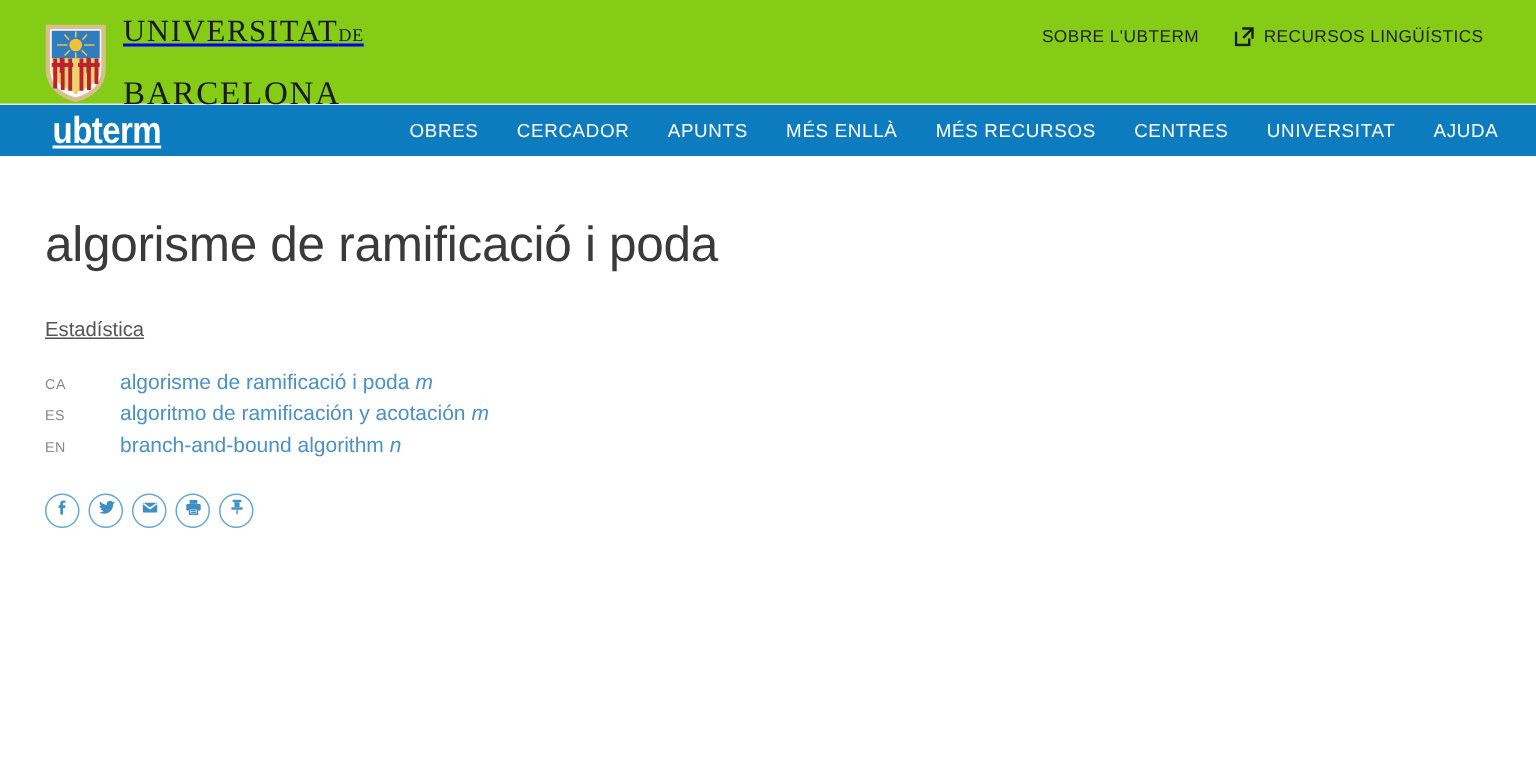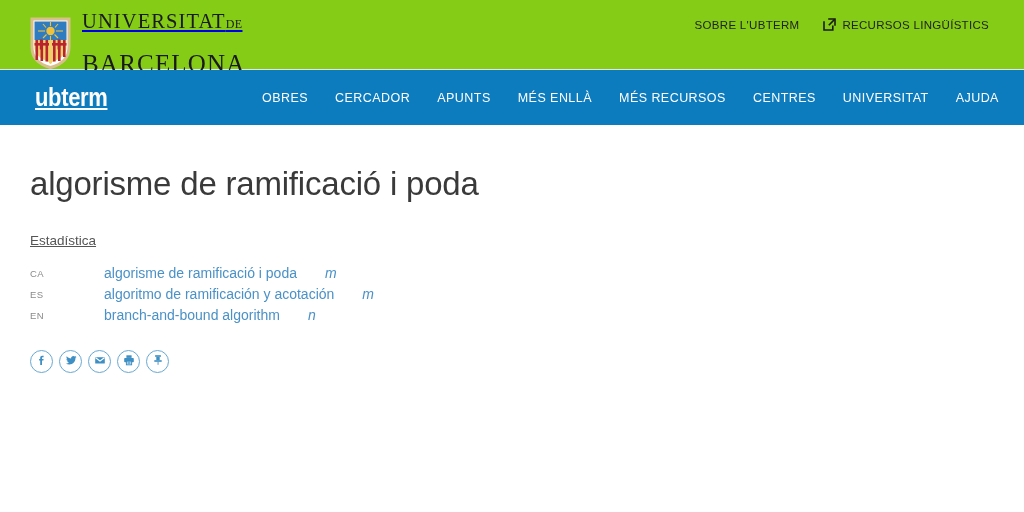--- a/index.html
+++ b/index.html
@@ -38,21 +38,21 @@
     font-size: 20.5px;
     letter-spacing: 1.1px;
     display: block;
     white-space: nowrap;
   }
   .wordmark .line1 .de {
     font-size: 12px;
     letter-spacing: 0.4px;
   }
   .wordmark .line2 {
-    font-size: 25px;
+    font-size: 22px;
     letter-spacing: 1.2px;
     display: block;
     margin-top: 19px;
     white-space: nowrap;
     font-family: Liberation Serif, serif;
   }
 
   .top-links {
     position: absolute;
     right: 35px; top: 18px;
@@ -67,40 +67,40 @@
     text-decoration: none;
     display: flex;
     align-items: center;
     gap: 6px;
     white-space: nowrap;
   }
   .ext-icon { display: inline-flex; }
 
   
   .navbar {
-    height: 55px;
+    height: 34px;
     background: #0d7cbf;
     display: flex;
     align-items: center;
     position: relative;
   }
   .nav-logo {
     position: absolute;
     left: 35px;
     color: #ffffff;
     font-size: 25px;
     font-weight: bold;
     letter-spacing: -0.4px;
     transform: scaleX(0.88);
     transform-origin: left center;
     line-height: 1;
   }
   .nav-items {
     position: absolute;
-    left: 262px;
+    left: 273px;
     right: 25px;
     display: flex;
     align-items: center;
     justify-content: space-between;
   }
   .nav-item {
     color: #ffffff;
     font-size: 12.5px;
     letter-spacing: 0.45px;
     text-decoration: none;
@@ -122,24 +122,23 @@
     font-size: 13.5px;
     color: #555555;
     margin-top: 30px;
     text-decoration: underline;
   }
   .terms {
     margin-top: 15px;
   }
   .term-row {
     display: flex;
-    align-items: center;
+    align-items: flex-end;
     height: 20px;
     margin-bottom: 1px;
-    gap: 24px;
   }
   .lang-code {
     width: 50px;
     font-size: 9.5px;
     color: #8a8a8a;
     letter-spacing: 0.4px;
     flex: 0 0 50px;
   }
   .term-text {
     font-size: 14px;

